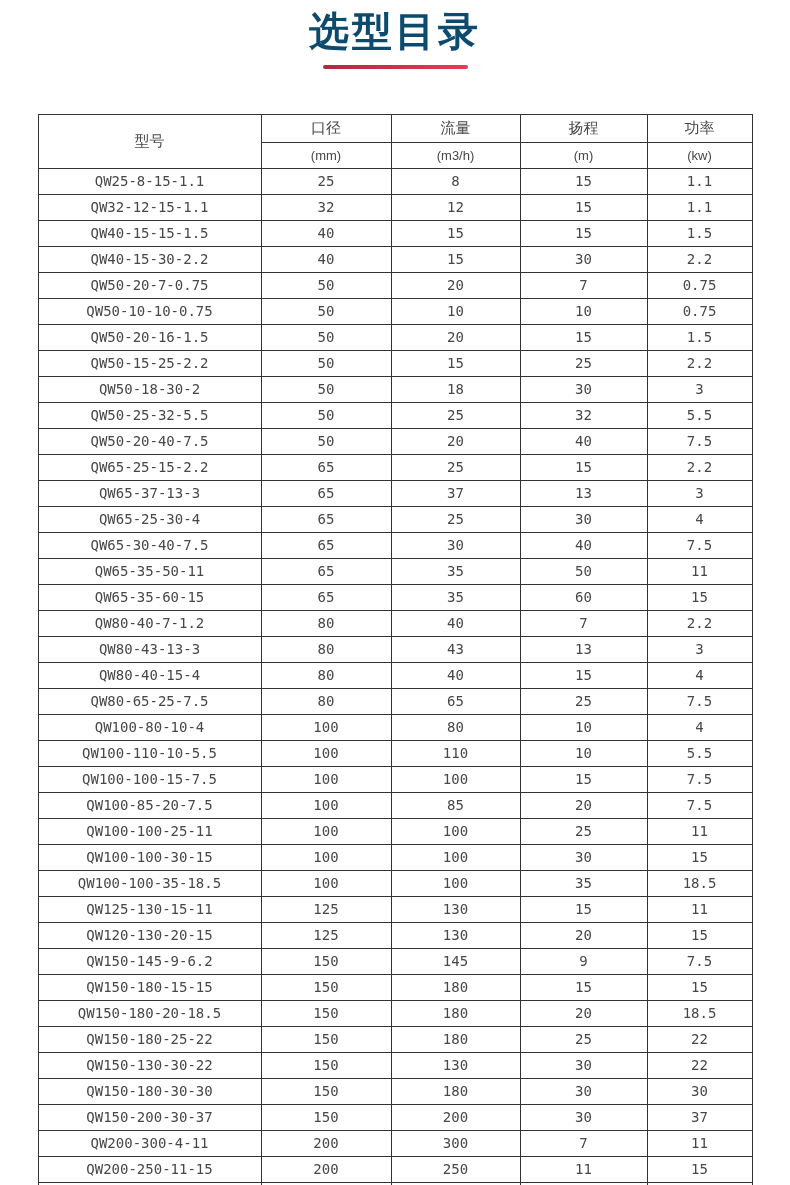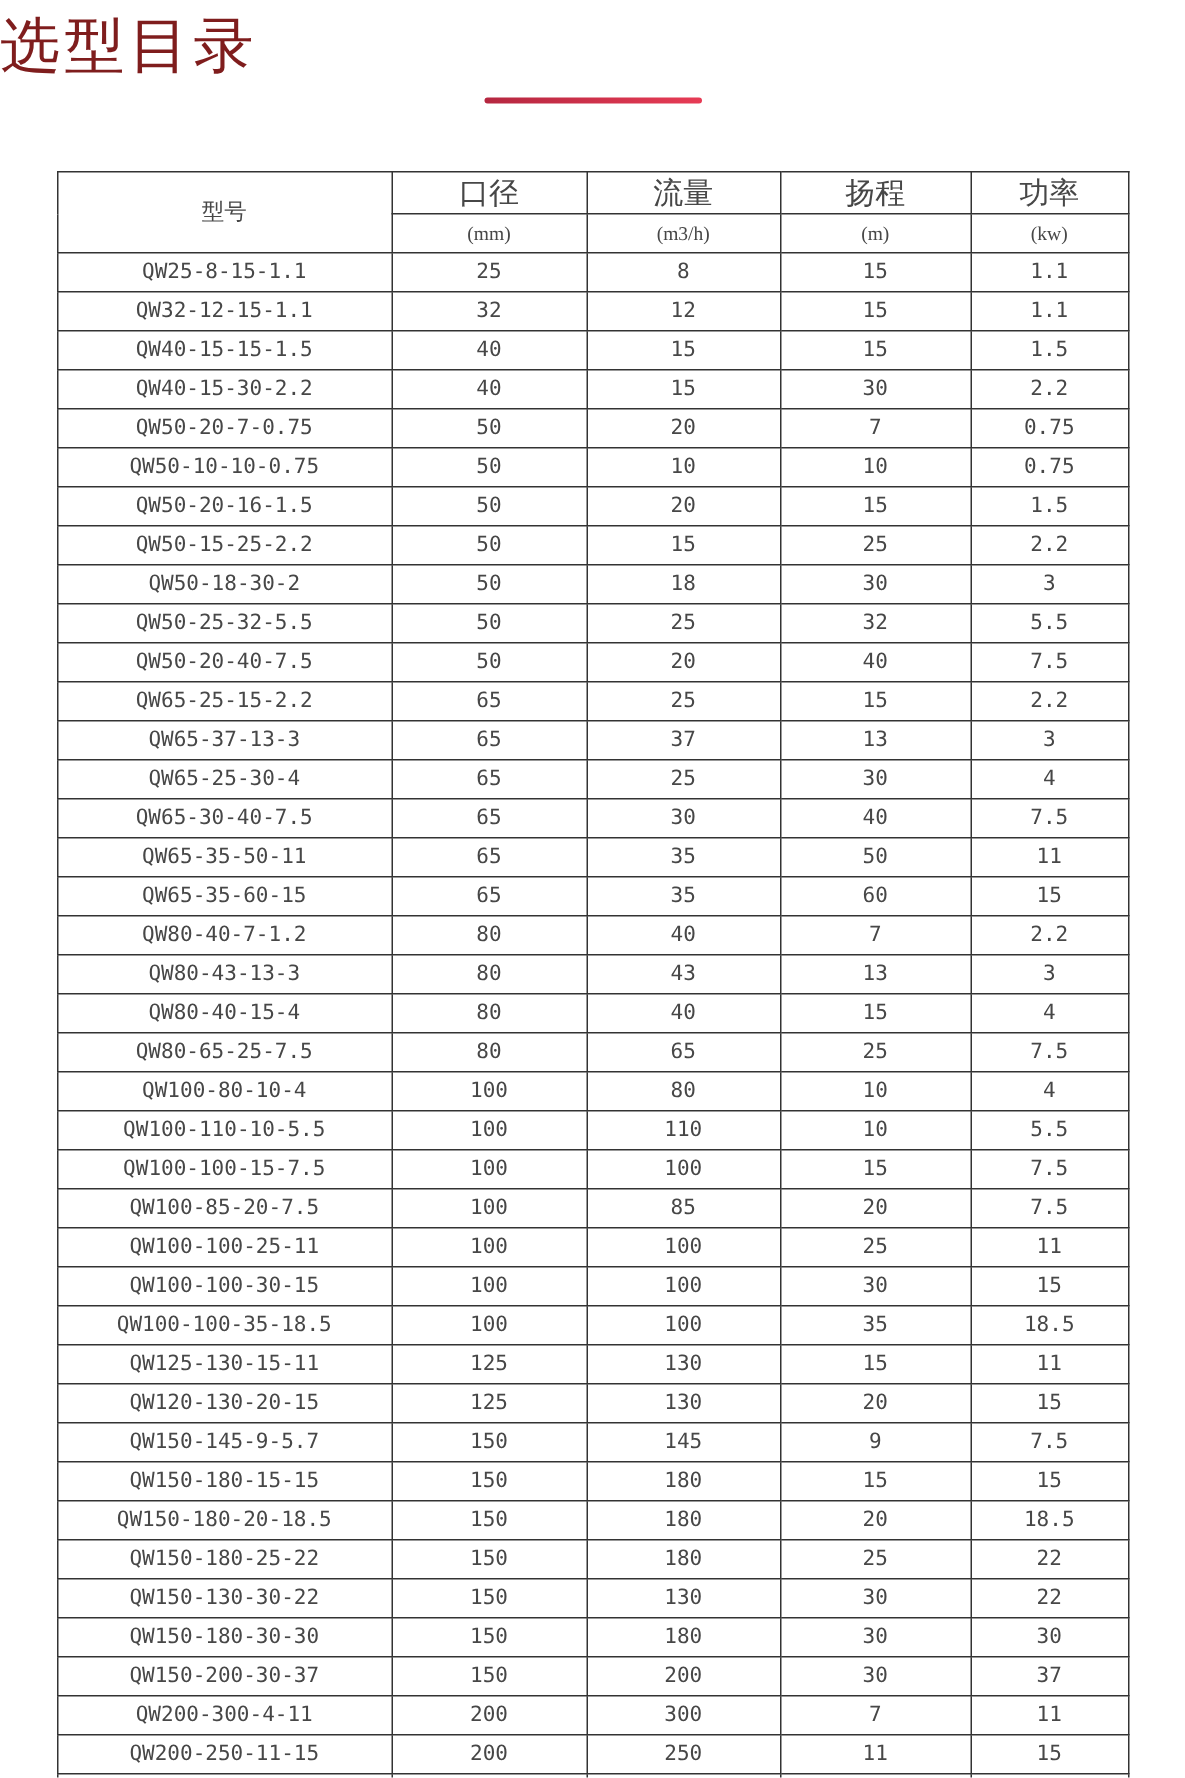--- a/index.html
+++ b/index.html
@@ -9,25 +9,26 @@
   }
   body {
     width: 790px;
     height: 1185px;
     overflow: hidden;
     font-family: "Liberation Sans", sans-serif;
     position: relative;
   }
   .page-title {
     margin: 8px 0 0 0;
+    text-align: center;
     font-family: "DejaVu Sans", sans-serif;
     font-size: 40px;
-    font-weight: normal;
+    font-weight: bold;
     letter-spacing: 3px;
-    color: #7f1d1d;
+    color: #0c4a6e;
     line-height: 1.15;
   }
   .title-underline {
     width: 145px;
     height: 4px;
     margin: 11px auto 0 auto;
     background: linear-gradient(90deg, #b52740, #e73b55);
     border-radius: 2px;
   }
   table.catalog {
@@ -48,26 +49,26 @@
     overflow: hidden;
   }
   table.catalog td {
     font-family: "DejaVu Sans Mono", "Liberation Mono", monospace;
     font-size: 14px;
     height: 25px;
     line-height: 25px;
   }
   th.col-name {
     font-family: "DejaVu Sans", sans-serif;
-    font-size: 20px;
+    font-size: 15px;
     height: 27px;
     line-height: 27px;
   }
   th.col-unit {
-    font-family: Liberation Serif, serif;
+    font-family: Liberation Sans, sans-serif;
     font-size: 13px;
     height: 25px;
     line-height: 25px;
   }
   th.model-head {
     font-family: Liberation Sans, sans-serif;
     font-size: 15px;
   }
   col.c-model { width: 223px; }
   col.c-diam  { width: 130px; }
@@ -310,21 +311,21 @@
         <td>11</td>
       </tr>
       <tr>
         <td>QW120-130-20-15</td>
         <td>125</td>
         <td>130</td>
         <td>20</td>
         <td>15</td>
       </tr>
       <tr>
-        <td>QW150-145-9-5.7</td>
+        <td>QW150-145-9-6.2</td>
         <td>150</td>
         <td>145</td>
         <td>9</td>
         <td>7.5</td>
       </tr>
       <tr>
         <td>QW150-180-15-15</td>
         <td>150</td>
         <td>180</td>
         <td>15</td>

